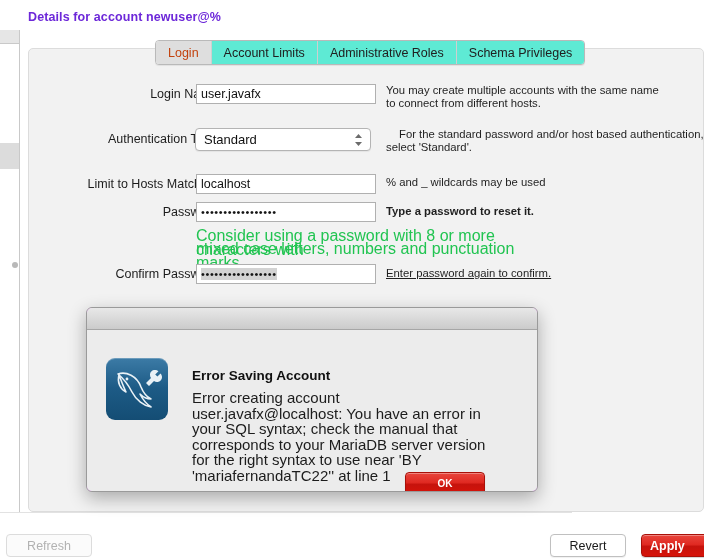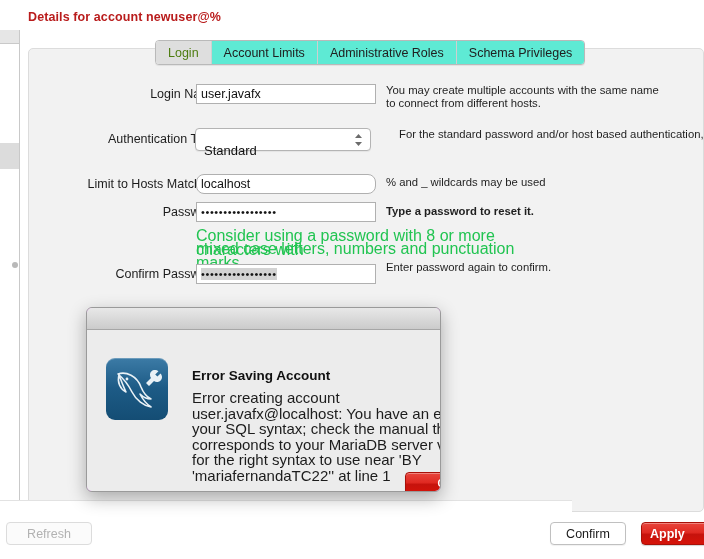--- a/index.html
+++ b/index.html
@@ -16,21 +16,21 @@
     position: relative;
   }
 
   
   #page-title {
     position: absolute;
     left: 28px;
     top: 10px;
     font-size: 12.5px;
     font-weight: bold;
-    color: #b91c1c;
+    color: #6d28d9;
     letter-spacing: 0.1px;
   }
 
   
   #left-rail {
     position: absolute;
     left: 0;
     top: 30px;
     width: 20px;
     height: 500px;
@@ -86,21 +86,21 @@
     align-items: center;
     font-size: 12.5px;
     color: #202020;
     background: #5eead4;
     border-right: 1px solid #cfcfcf;
     white-space: nowrap;
   }
   .tab:last-child { border-right: none; }
   .tab.selected {
     background: #dedede;
-    color: #4d7c0f;
+    color: #c2410c;
   }
 
   
   #content-panel {
     position: absolute;
     left: 28px;
     top: 48px;
     width: 676px;
     height: 464px;
     background: #f2f2f2;
@@ -156,21 +156,20 @@
     border-radius: 4px;
     box-sizing: border-box;
     box-shadow: 0 1px 1px rgba(0,0,0,0.06);
   }
   #auth-select-value {
     position: absolute;
     left: 8px;
     top: 3px;
     font-size: 13px;
     color: #101010;
-    margin-top: 11px;
   }
   #auth-select-chevrons {
     position: absolute;
     right: 7px;
     top: 3px;
     width: 9px;
     height: 16px;
     color: #777;
     font-size: 8px;
     line-height: 8px;
@@ -185,21 +184,21 @@
   }
   .dots-selected {
     background: #d3d3d3;
   }
 
   
   #error-dialog {
     position: absolute;
     left: 86px;
     top: 307px;
-    width: 355px;
+    width: 452px;
     height: 185px;
     background: #f0abfc;
     border: 1px solid #9a9a9a;
     border-radius: 6px;
     box-shadow: 0 6px 18px rgba(0,0,0,0.30);
     box-sizing: border-box;
     overflow: hidden;
     z-index: 20;
     text-decoration: underline;
   }
@@ -256,21 +255,21 @@
     align-items: center;
     justify-content: center;
     box-sizing: border-box;
     box-shadow: inset 0 1px 0 rgba(255,255,255,0.35), 0 1px 1px rgba(0,0,0,0.18);
   }
 
   
   #bottom-bar {
     position: absolute;
     left: 0;
-    top: 500px;
+    top: 512px;
     width: 572px;
     height: 47px;
     background: #ffffff;
     border-top: 1px solid #e2e2e2;
   }
   .btn {
     position: absolute;
     height: 23px;
     border-radius: 4px;
     font-size: 12.5px;
@@ -322,34 +321,35 @@
 
 <div id="content-panel">
 
   <div class="field-label" style="left:12px; top:38px;">Login Name:</div>
   <input class="text-input" style="left: 167px; top: 35px; width: 180px;" value="user.javafx">
   <div class="hint" style="left:357px; top:35px; width:290px;">You may create multiple accounts with the same name</div>
   <div class="hint" style="left:357px; top:48px; width:290px;">to connect from different hosts.</div>
 
   <div class="field-label" style="left:12px; top:83px;">Authentication Type:</div>
   <div class="hint" style="left:357px; top:79px; width:310px;padding-left:13px;">For the standard password and/or host based authentication,</div>
+  <div class="hint" style="left:357px; top:92px; width:310px;">select 'Standard'.</div>
 
   <div class="field-label" style="left:12px; top:128px;">Limit to Hosts Matching:</div>
-  <input class="text-input" style="left: 167px; top: 125px; width: 180px; border-radius: 8px;" value="localhost">
+  <input class="text-input" style="left: 167px; top: 125px; width: 180px;" value="localhost">
   <div class="hint" style="left:357px; top:127px; width:260px;">% and _ wildcards may be used</div>
 
   <div class="field-label" style="left:12px; top:156px;">Password:</div>
   <div class="text-input" style="left:167px; top:153px; width:180px;"><span class="dots">•••••••••••••••••</span></div>
   <div class="hint" style="left:357px; top:156px; width:230px;font-weight:bold;">Type a password to reset it.</div>
   <div class="hint-green" style="left:167px; top:180px; width:330px;">Consider using a password with 8 or more characters with</div>
   <div class="hint-green" style="left:167px; top:193px; width:330px;">mixed case letters, numbers and punctuation marks.</div>
 
   <div class="field-label" style="left:12px; top:218px;">Confirm Password:</div>
   <div class="text-input" style="left:167px; top:215px; width:180px;"><span class="dots dots-selected">•••••••••••••••••</span></div>
-  <div class="hint" style="left:357px; top:212px; width:240px;">Enter password again to confirm.</div>
+  <div class="hint" style="left:357px; top:218px; width:240px;text-decoration:underline;">Enter password again to confirm.</div>
 </div>
 
 <div id="auth-select-wrap">
   <div id="auth-select-value">Standard</div>
   <div id="auth-select-chevrons">
     <svg width="9" height="16" viewBox="0 0 9 16" aria-hidden="true">
       <path d="M4.5 2 L8 6 L1 6 Z" fill="#6b6b6b"></path>
       <path d="M4.5 14 L8 10 L1 10 Z" fill="#6b6b6b"></path>
     </svg>
   </div>
@@ -376,15 +376,15 @@
     </div>
 
     <div id="dialog-title">Error Saving Account</div>
     <div id="dialog-message">Error creating account user.javafx@localhost: You have an error in your SQL syntax; check the manual that corresponds to your MariaDB server version for the right syntax to use near 'BY 'mariafernandaTC22'' at line 1</div>
     <div id="dialog-ok-button">OK</div>
   </div>
 </div>
 
 <div id="bottom-bar">
   <div class="btn" id="refresh-button">Refresh</div>
-  <div class="btn" id="revert-button">Confirm</div>
+  <div class="btn" id="revert-button">Revert</div>
   <div class="btn" id="apply-button">Apply</div>
 </div>
 
 </body></html>

